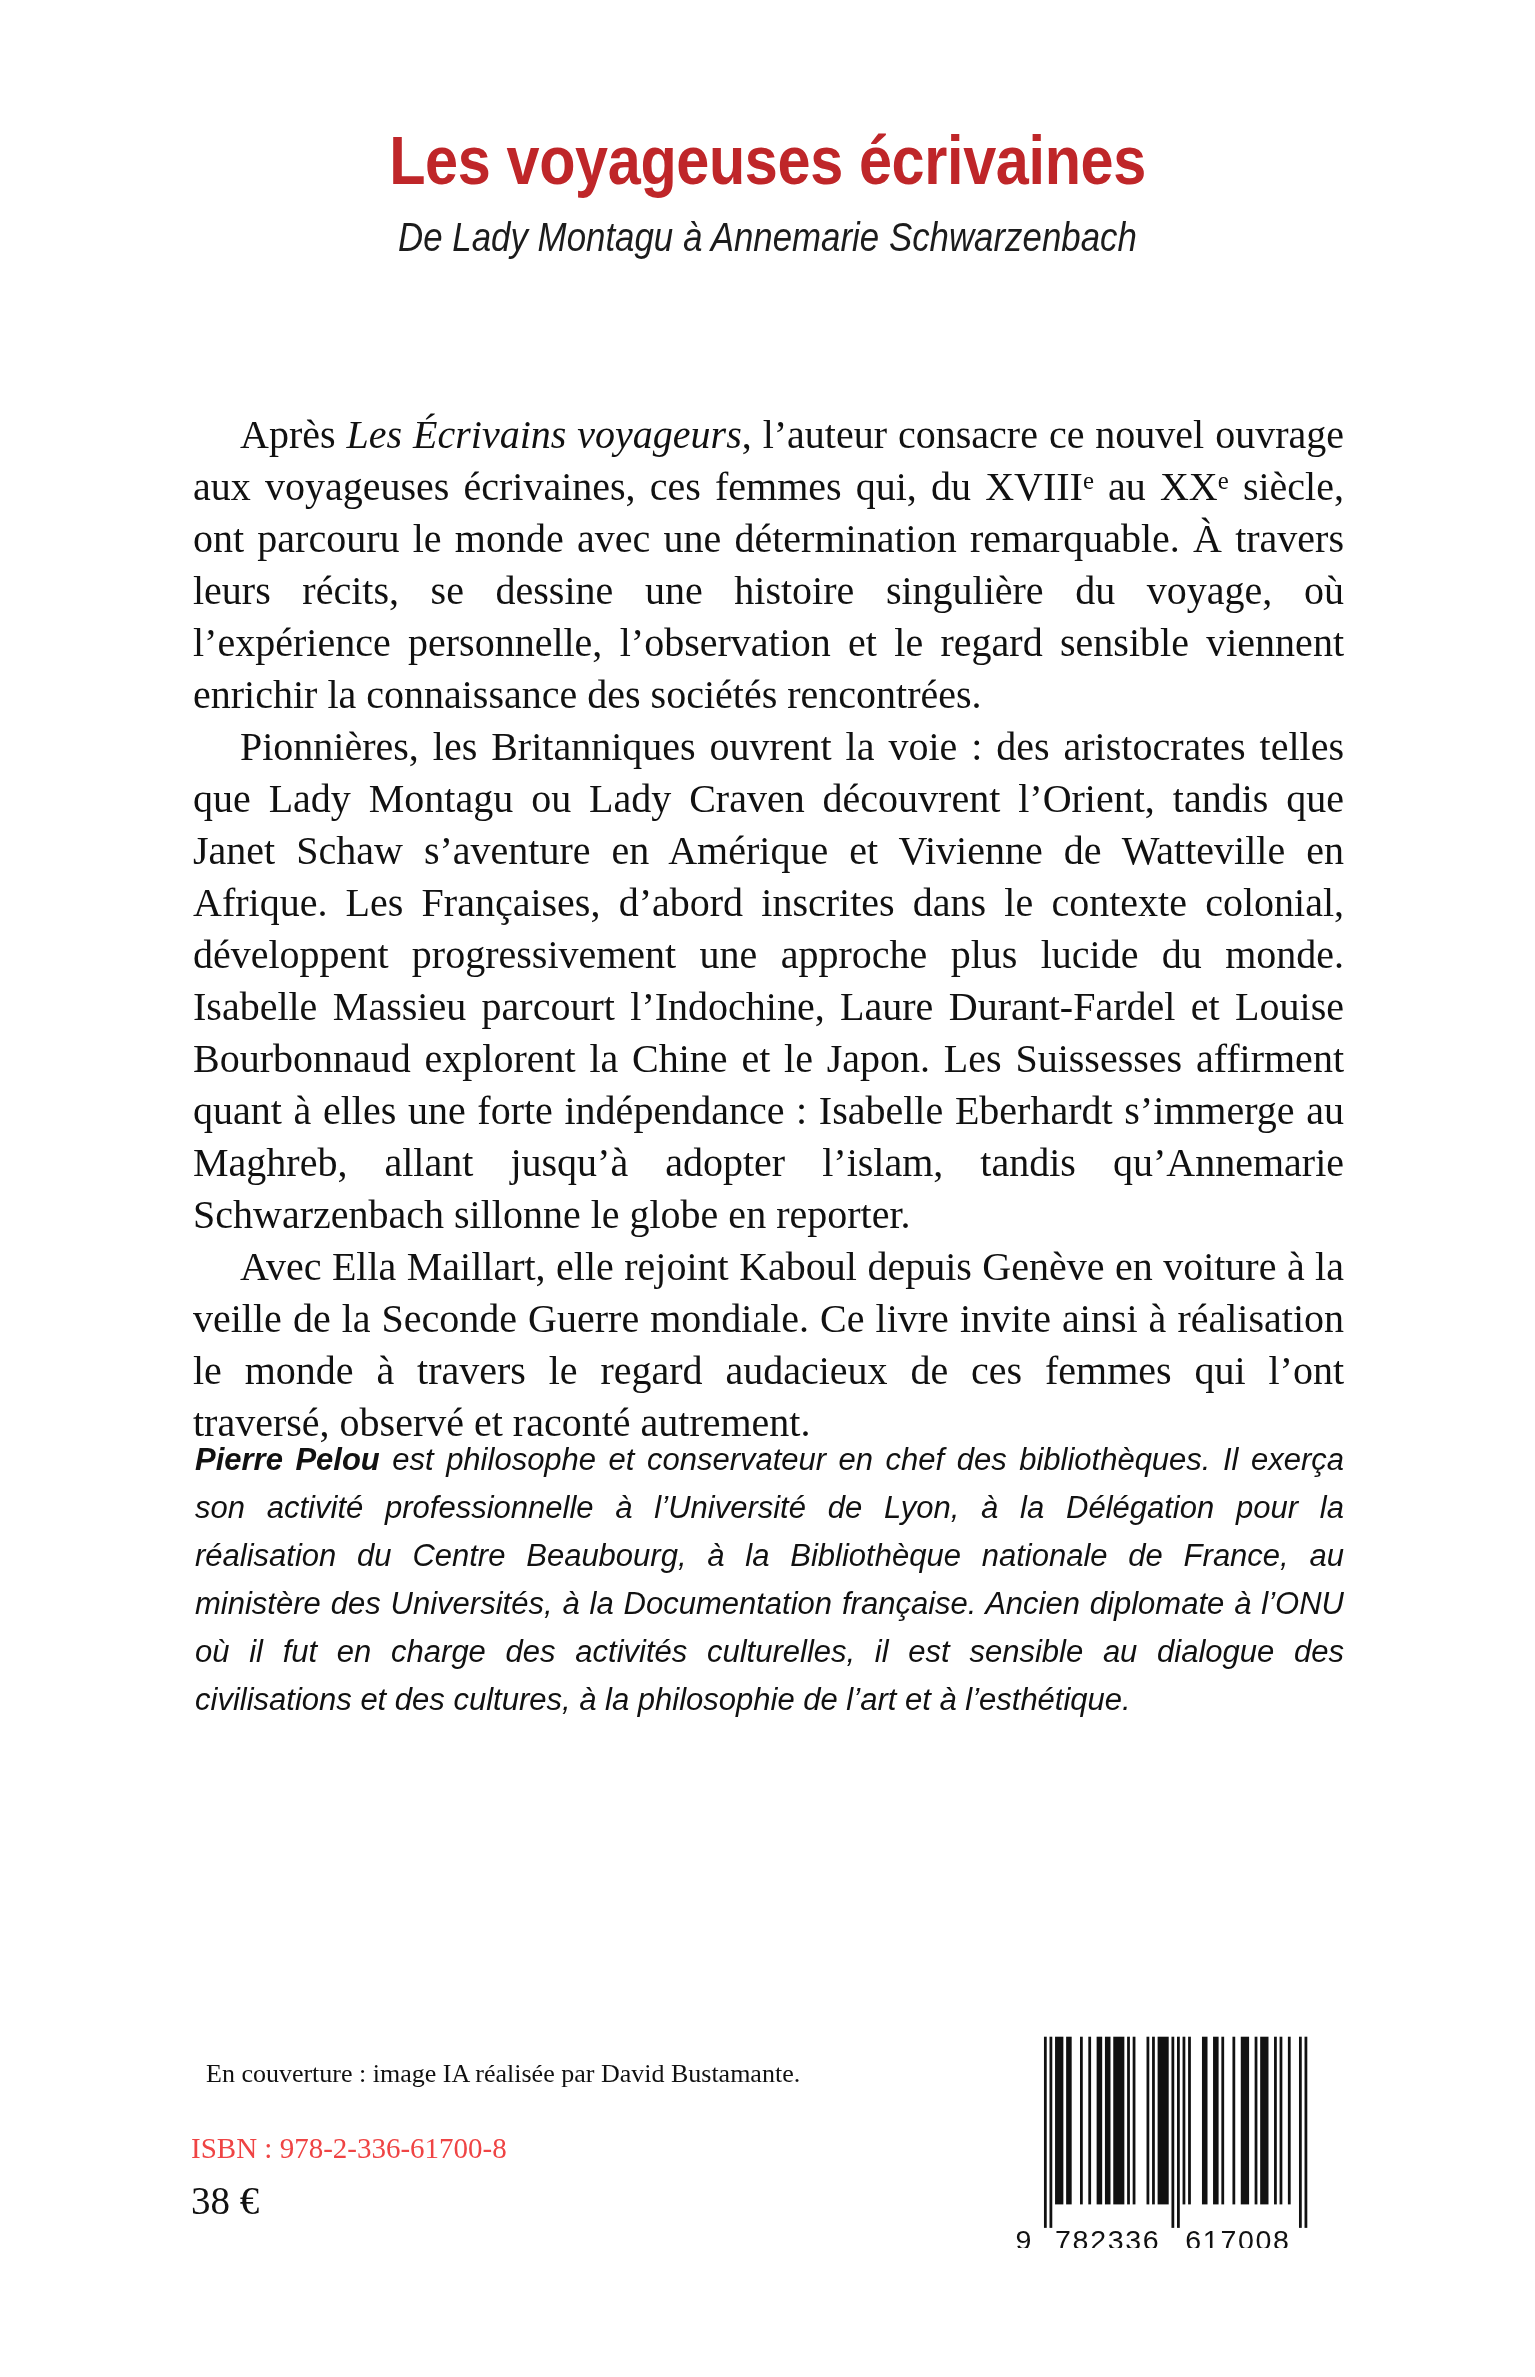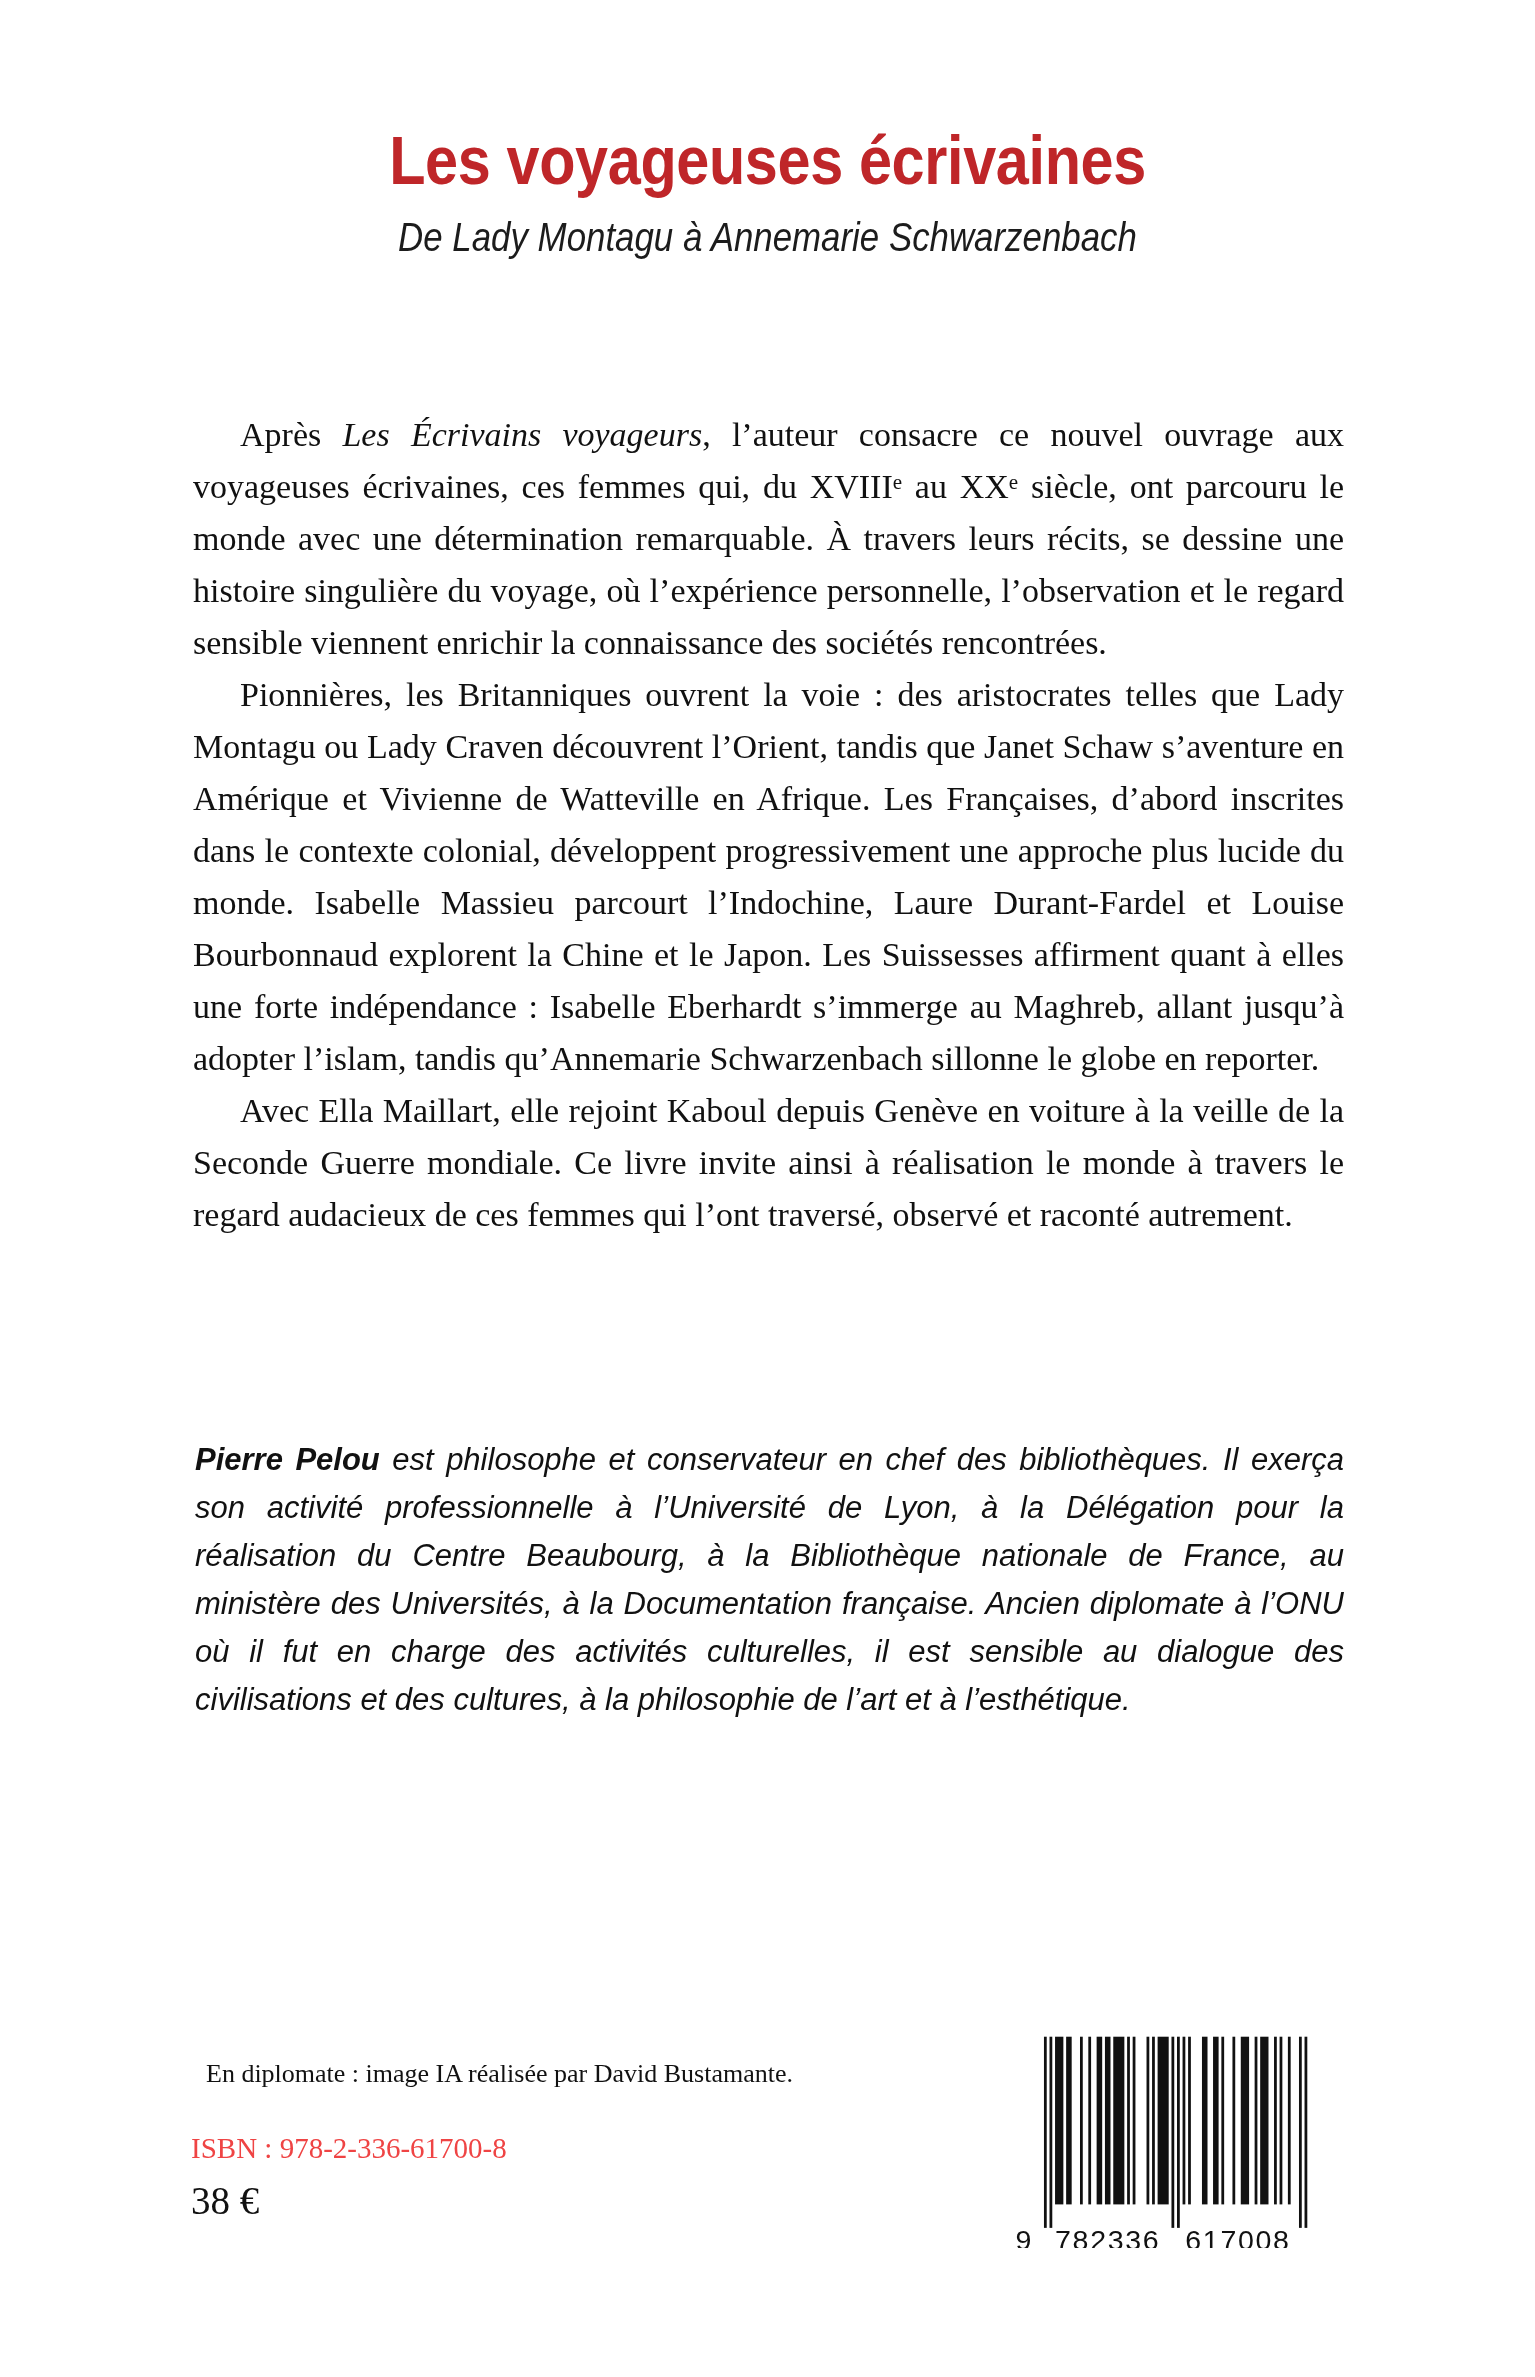--- a/index.html
+++ b/index.html
@@ -54,21 +54,21 @@
     white-space: nowrap;
   }
 
   
   .blurb {
     position: absolute;
     left: 193px;
     top: 409px;
     width: 1151px;
     font-family: "Liberation Serif", "DejaVu Serif", serif;
-    font-size: 34px;
+    font-size: 40px;
     line-height: 52px;
     color: #111111;
     text-align: justify;
     text-justify: inter-word;
     -webkit-hyphens: none;
     hyphens: none;
   }
 
   .blurb p {
     margin: 0;
@@ -196,21 +196,21 @@
   </div>
 
   <div class="bio">
     <p>
       <span class="author-name">Pierre Pelou</span><span> est philosophe et conservateur en chef des bibliothèques. Il exerça son activité professionnelle à l’Université de Lyon, à la Délégation pour la réalisation du Centre Beaubourg, à la Bibliothèque nationale de France, au ministère des Universités, à la Documentation française. Ancien diplomate à l’ONU où il fut en charge des activités culturelles, il est sensible au dialogue des civilisations et des cultures, à la philosophie de l’art et à l’esthétique.</span>
     </p>
   </div>
 
   <div class="footer">
 
-    <div class="cover-credit">En diplomate : image IA réalisée par David Bustamante.</div>
+    <div class="cover-credit">En couverture : image IA réalisée par David Bustamante.</div>
 
     <div class="isbn-line">ISBN : 978-2-336-61700-8</div>
 
     <div class="price">38 €</div>
 
     <div class="barcode">
       <svg viewBox="0 0 400 260" preserveAspectRatio="none">
         <g id="barcode-bars" fill="#111111">
             <rect x="44.00" y="8" width="3.30" height="228"></rect>
             <rect x="50.60" y="8" width="3.30" height="228"></rect>

